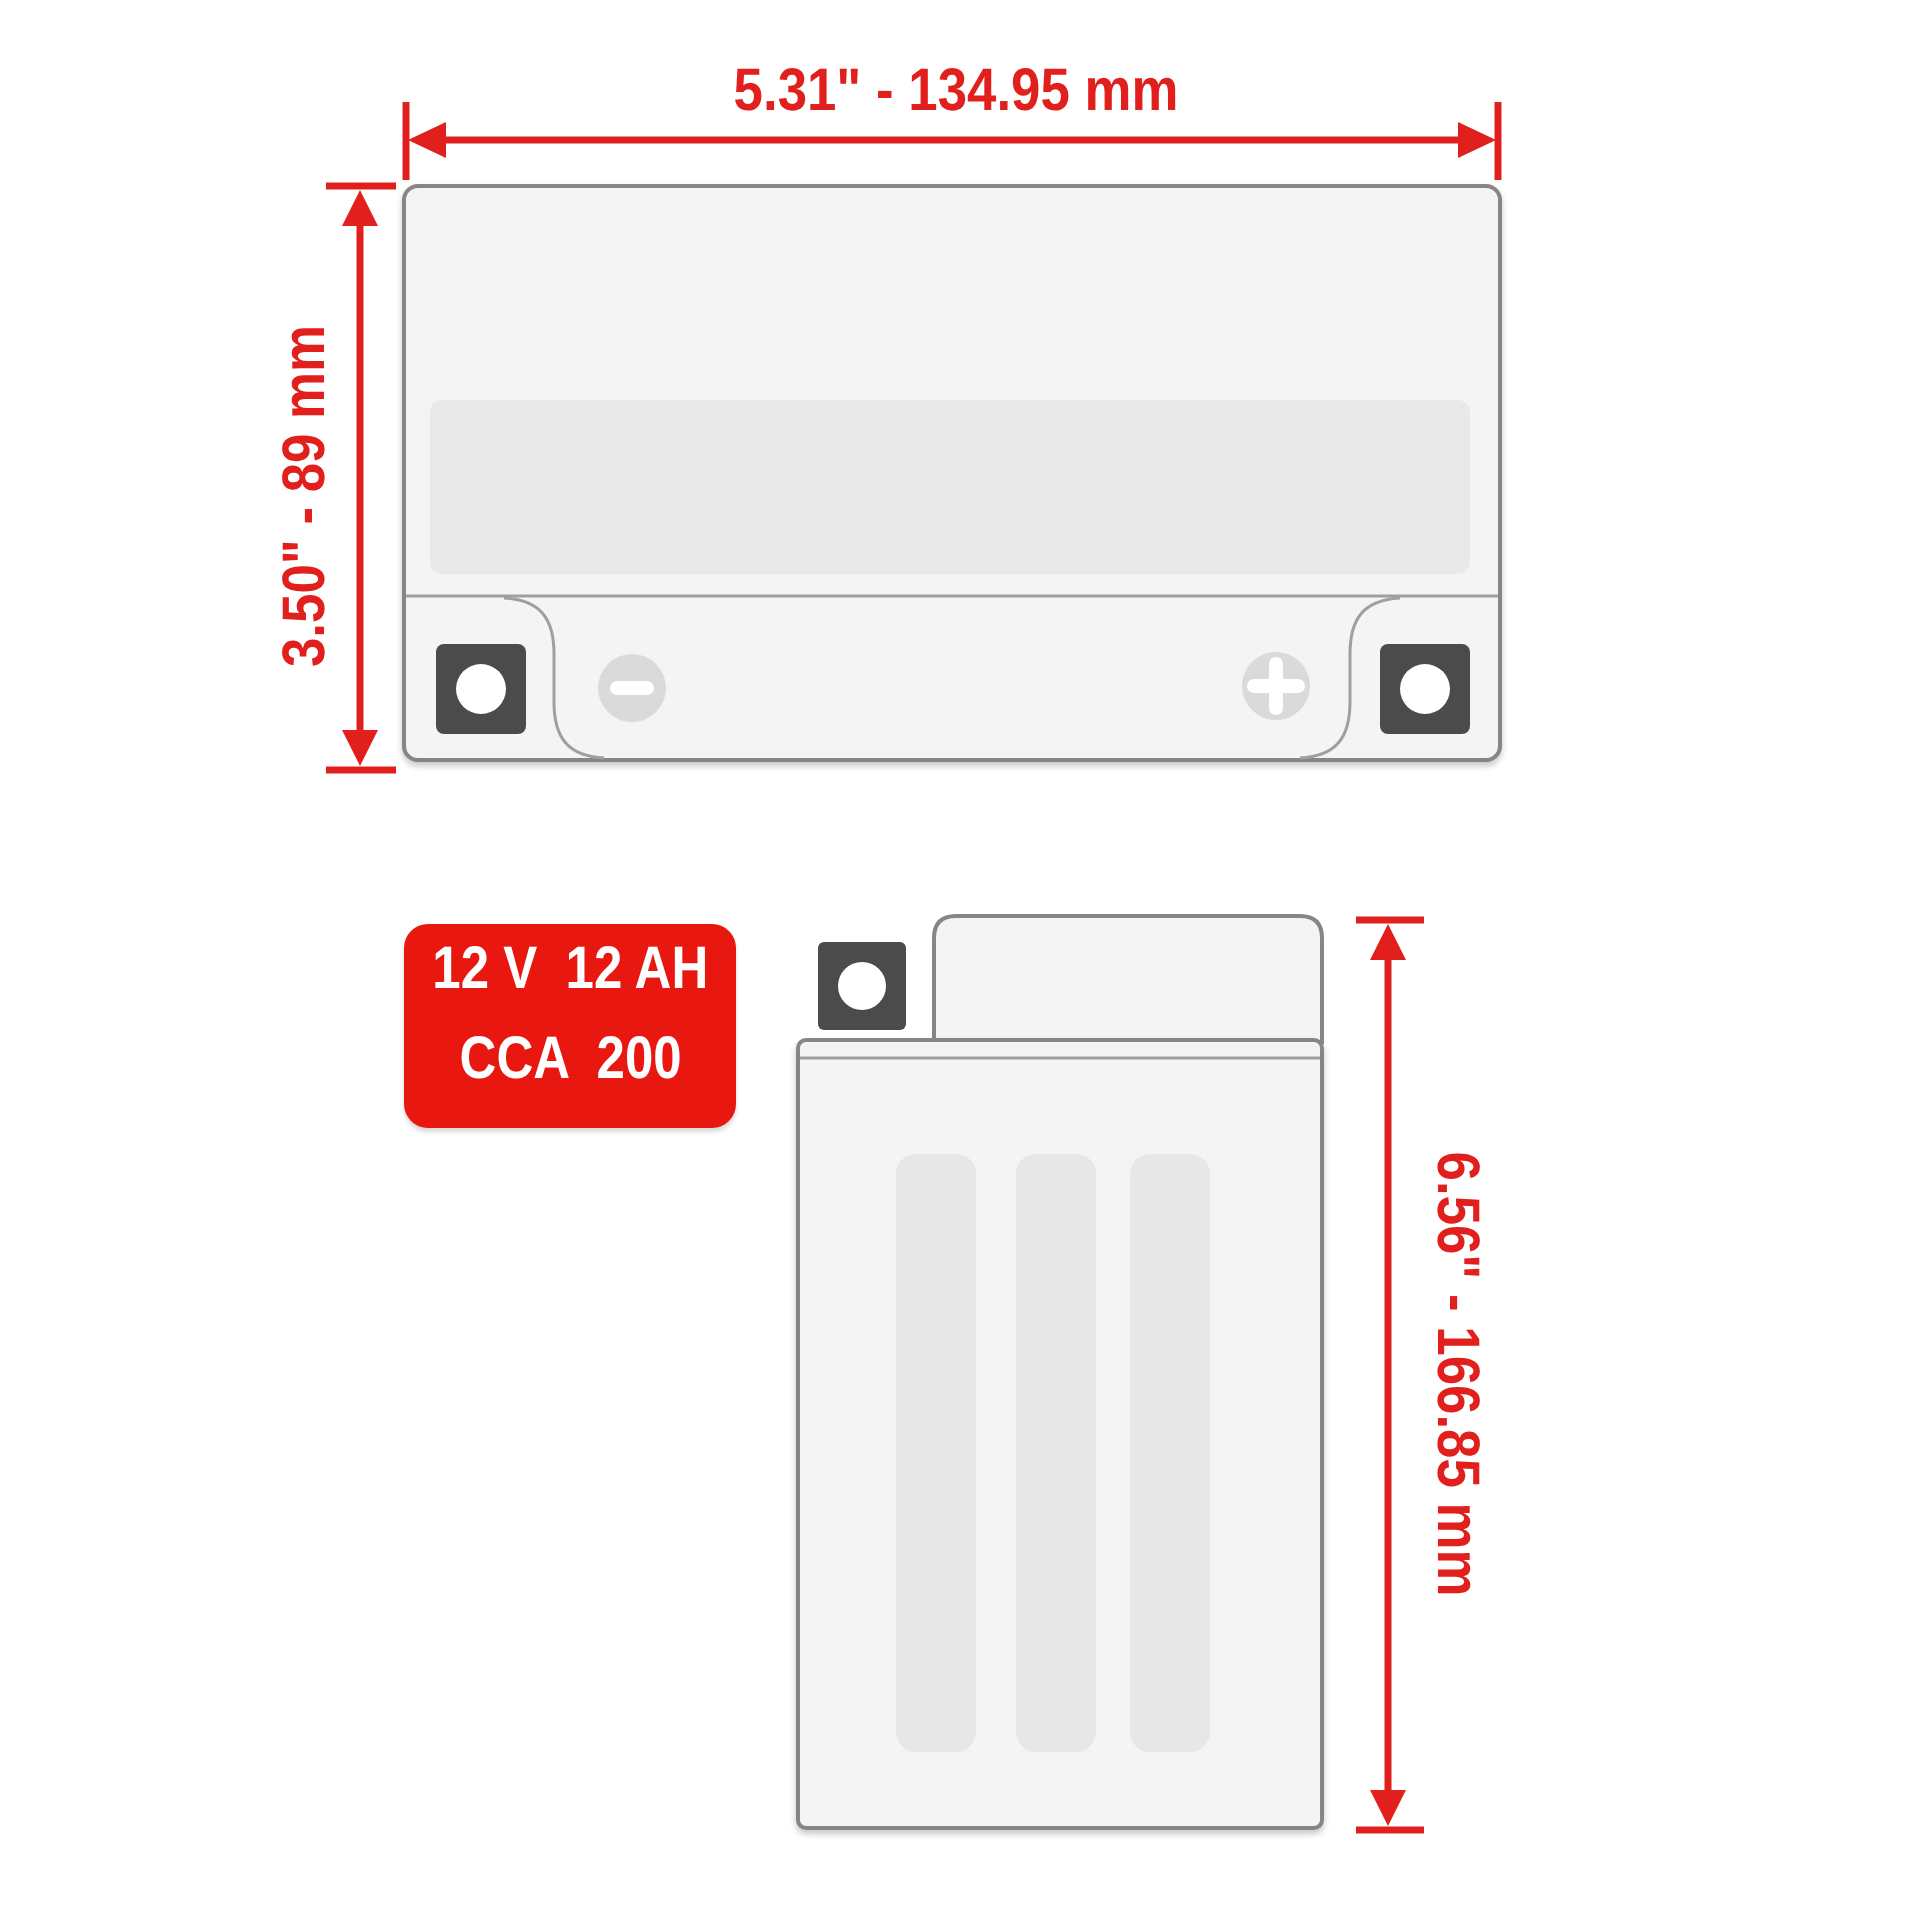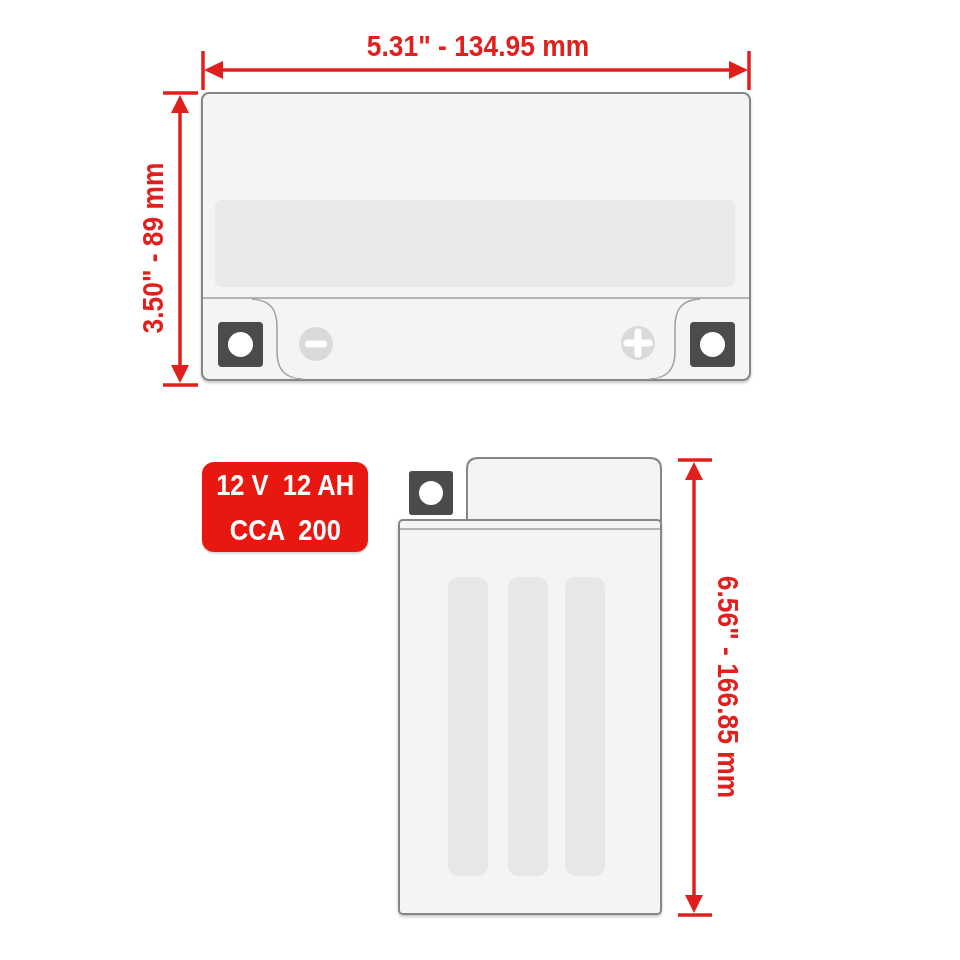--- a/index.html
+++ b/index.html
@@ -35,21 +35,21 @@
     transform: translate(-50%,-50%) rotate(-90deg) scaleX(0.88);
   }
   .dim-label.right {
     left: 728px; top: 687px;
     transform: translate(-50%,-50%) rotate(90deg) scaleX(0.88);
   }
 
   .spec-badge {
     position: absolute;
     left: 202px; top: 462px;
-    width: 166px; height: 90px;
+    width: 166px; height: 102px;
     background: var(--badge-red, #e8170f);
     border-radius: 12px;
     display: flex;
     flex-direction: column;
     align-items: center;
     justify-content: flex-start;
     box-shadow: 0 2px 2px rgba(0,0,0,0.15);
   }
   .badge-line {
     color: #ffffff;

